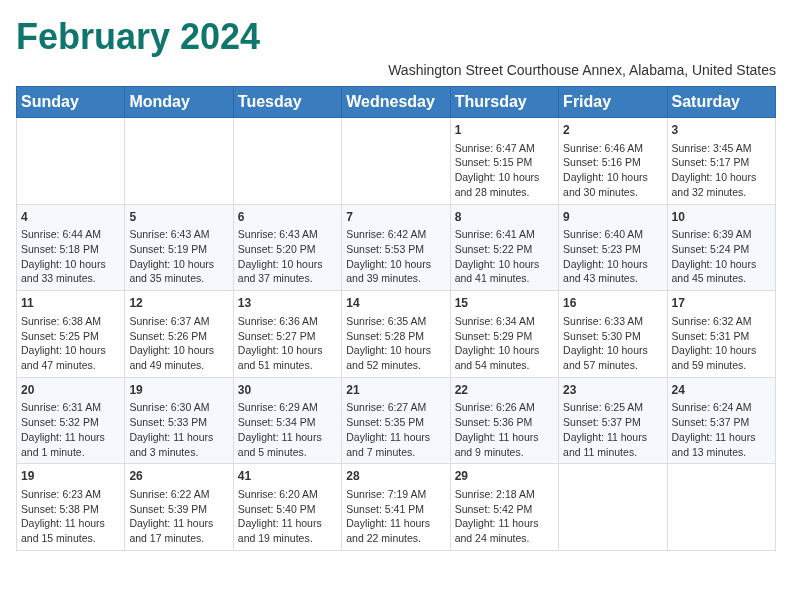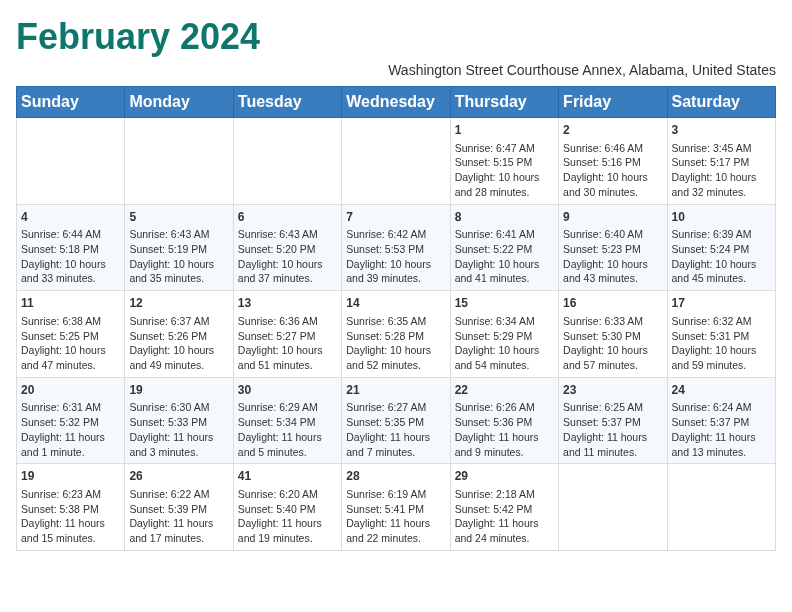--- a/index.html
+++ b/index.html
@@ -308,21 +308,21 @@
         </td>
         <td>
           <span class="day-num">41</span>
           <div>Sunrise: 6:20 AM</div>
           <div>Sunset: 5:40 PM</div>
           <div>Daylight: 11 hours</div>
           <div>and 19 minutes.</div>
         </td>
         <td>
           <span class="day-num">28</span>
-          <div>Sunrise: 6:19 AM</div>
+          <div>Sunrise: 7:19 AM</div>
           <div>Sunset: 5:41 PM</div>
           <div>Daylight: 11 hours</div>
           <div>and 22 minutes.</div>
         </td>
         <td>
           <span class="day-num">29</span>
           <div>Sunrise: 2:18 AM</div>
           <div>Sunset: 5:42 PM</div>
           <div>Daylight: 11 hours</div>
           <div>and 24 minutes.</div>

